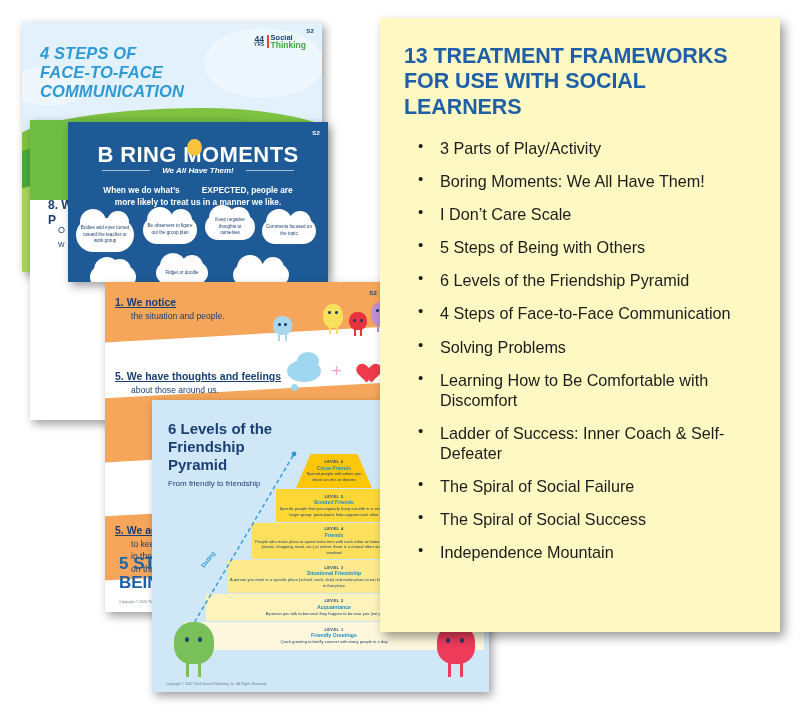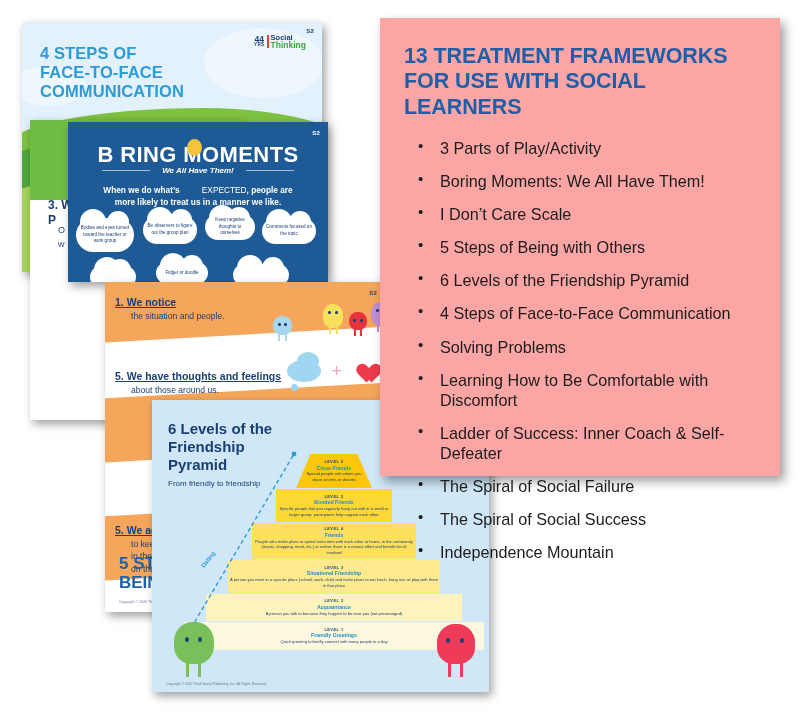--- a/index.html
+++ b/index.html
@@ -100,21 +100,21 @@
   #boring-sub {
     position:absolute; left:0; right:0; top:44px; text-align:center;
     color:#ffffff; font-size:8px; font-style:italic; font-weight:700;
   }
   #card-boring .rule { position:absolute; top:48px; height:1px; background:rgba(255,255,255,.6); width:48px;}
   #card-boring .rule.l { left:34px; } #card-boring .rule.r { right:34px; }
   #boring-expect {
     position:absolute; left:24px; right:24px; top:62px; text-align:center;
     color:#fff; font-size:8.3px; line-height:1.45; font-weight:600;
   }
-  #boring-expect b { font-weight:400;padding-left:20px; }
+  #boring-expect b { font-weight:700;padding-left:20px; }
   .cloudbox {
     position:absolute; background:#fff; border-radius:20px;
     color:#1b3f73; font-size:4.6px; text-align:center; line-height:1.5;
     display:flex; align-items:center; justify-content:center; padding:3px 4px;
   }
   .cloudbox::before, .cloudbox::after{
     content:""; position:absolute; background:#fff; border-radius:50%;
   }
   .cloudbox::before{ width:26px; height:26px; left:4px; top:-9px;}
   .cloudbox::after{ width:22px; height:22px; right:5px; top:-7px;}
@@ -172,22 +172,22 @@
   .lvl .nm { font-size:5.2px; font-weight:800; color:#1b8fc7; margin-top:.5px;}
   .lvl .ds { font-size:4.1px; line-height:1.4; margin-top:.8px; }
   #dating-label {
     position:absolute; left:48px; top:165px; font-size:6px; color:#2e9ad6;
     font-weight:700; transform: rotate(-52deg); transform-origin:left top;
   }
   #pyr-copy { position:absolute; left:14px; bottom:6px; font-size:3.4px; color:#6b7c92; }
 
   
   #panel-frameworks {
-    position:absolute; left: 380px; top: 18px; width: 400px; height: 458px;
-    background:#fca5a5;
+    position:absolute; left: 380px; top: 18px; width: 400px; height: 614px;
+    background:#fef9c3;
     box-shadow: 4px 5px 10px rgba(0,0,0,0.40);
     padding: 26px 24px 14px 24px;
   }
   #fw-title {
     font-size: 21.5px; font-weight: 800; color:#1f5fa8;
     line-height: 1.18; letter-spacing: -.1px; white-space: pre-line;
   }
   #fw-list { list-style:none; margin: 18px 0 0 0; padding: 0 0 0 14px; }
   #fw-list li {
     position:relative; font-size: 16.2px; color:#1c1c1c;
@@ -203,21 +203,21 @@
 <div id="stage">
 
   <div class="card" id="card-face2face">
     <div class="sky"></div>
     <div class="cloudpatch" style="left:182px;top:6px;width:120px;height:70px;"></div>
     <div class="cloudpatch" style="left:-10px;top:44px;width:74px;height:40px;"></div>
     <div class="hill1"></div>
     <div class="hill2"></div>
     <div class="hill3"></div>
 
-    <div id="f2f-title" style="white-space:pre-line;">4 STEPS OF
+    <div id="f2f-title" style="white-space:pre-line;font-style:italic;">4 STEPS OF
 FACE-TO-FACE
 COMMUNICATION</div>
 
     <div id="f2f-logo">
       <div class="yrs">
         <span>44</span>
         <small>YRS</small>
       </div>
       <div class="bar"></div>
       <div class="st">
@@ -231,21 +231,21 @@
       <i style="left:0;top:5px;"></i>
         <i style="left:7px;top:0;"></i>
       <i style="left:13px;top:6px;"></i>
         <i style="left:6px;top:11px;"></i>
     </div>
   </div>
 
   <div class="card" id="card-hidden">
     <div class="band"></div>
     <div class="num">
-      <div>3. W</div>
+      <div>8. W</div>
       <div>P</div>
     </div>
     <div class="sub">
       <div>O</div>
       <div>w</div>
     </div>
   </div>
 
   <div class="card" id="card-boring">
     <div id="boring-title">B RING MOMENTS</div>

